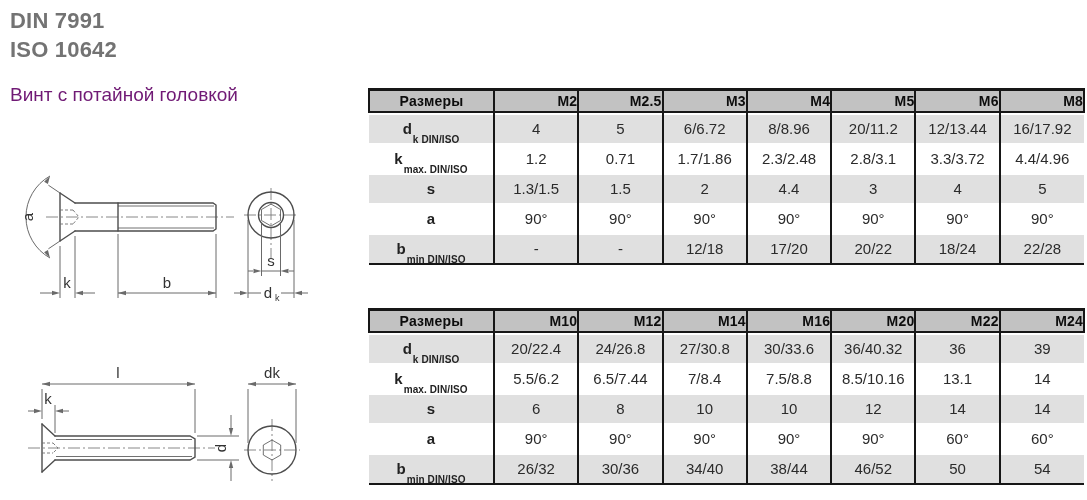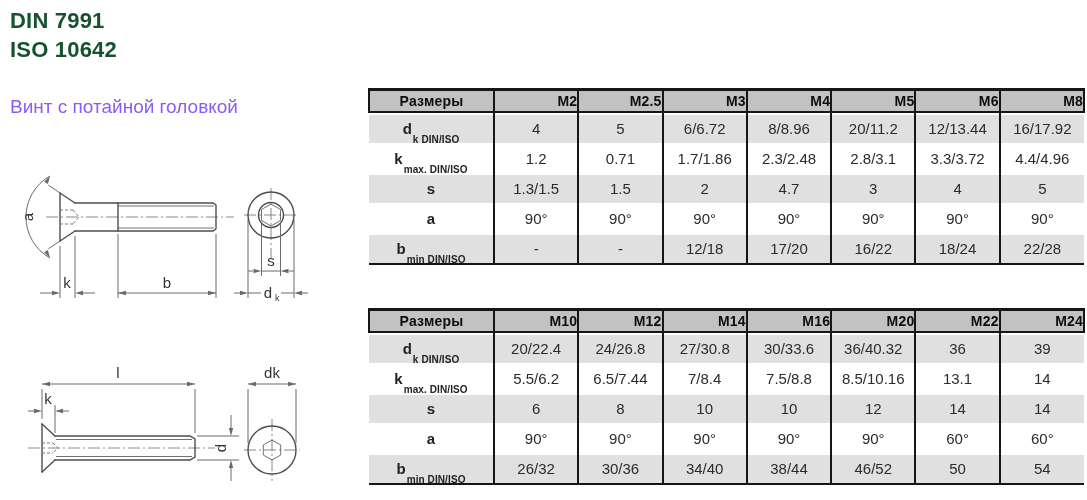--- a/index.html
+++ b/index.html
@@ -10,22 +10,22 @@
     --dwg:#4d4d4d;
     --dim:#6a6a6a;
   }
   *{margin:0;padding:0;box-sizing:border-box;}
   html,body{background:#fff;}
   .page{
     position:relative;width:1087px;height:500px;background:#fff;overflow:hidden;
     font-family:"Liberation Sans",sans-serif;color:var(--txt);
   }
   .title-block{position:absolute;left:10px;top:6px;}
-  .title-line{font-size:22px;font-weight:bold;color:#14532d;line-height:29px;letter-spacing:.2px;}
-  .subtitle{position:absolute;left:10px;top:84px;font-size:19px;color:#8b5cf6;margin-top:12px;}
+  .title-line{font-size:22px;font-weight:bold;color:#737373;line-height:29px;letter-spacing:.2px;}
+  .subtitle{position:absolute;left:10px;top:84px;font-size:19px;color:#701a75;}
   .dwg{position:absolute;}
   .dwg text{font-family:"Liberation Sans",sans-serif;font-size:15px;fill:#333;}
   .dwg text.sub{font-size:9px;}
   .tbl-wrap{position:absolute;left:368px;width:717px;}
   table.size-table{border-collapse:collapse;table-layout:fixed;width:717px;}
   table.size-table th{
     background:var(--header-bg);height:22px;padding:0;
     border-top:3px solid var(--line);border-bottom:2px solid var(--line);
     font-size:14px;font-weight:bold;color:#0d0d0d;text-align:center;letter-spacing:.2px;
   }
@@ -275,21 +275,21 @@
             <td>
               <div class="cell">1.3/1.5</div>
             </td>
             <td>
               <div class="cell">1.5</div>
             </td>
             <td>
               <div class="cell">2</div>
             </td>
             <td>
-              <div class="cell">4.7</div>
+              <div class="cell">4.4</div>
             </td>
             <td>
               <div class="cell">3</div>
             </td>
             <td>
               <div class="cell">4</div>
             </td>
             <td>
               <div class="cell">5</div>
             </td>
@@ -335,21 +335,21 @@
             <td>
               <div class="cell">-</div>
             </td>
             <td>
               <div class="cell">12/18</div>
             </td>
             <td>
               <div class="cell">17/20</div>
             </td>
             <td>
-              <div class="cell">16/22</div>
+              <div class="cell">20/22</div>
             </td>
             <td>
               <div class="cell">18/24</div>
             </td>
             <td>
               <div class="cell">22/28</div>
             </td>
           </tr>
         </tbody>
       </table>

